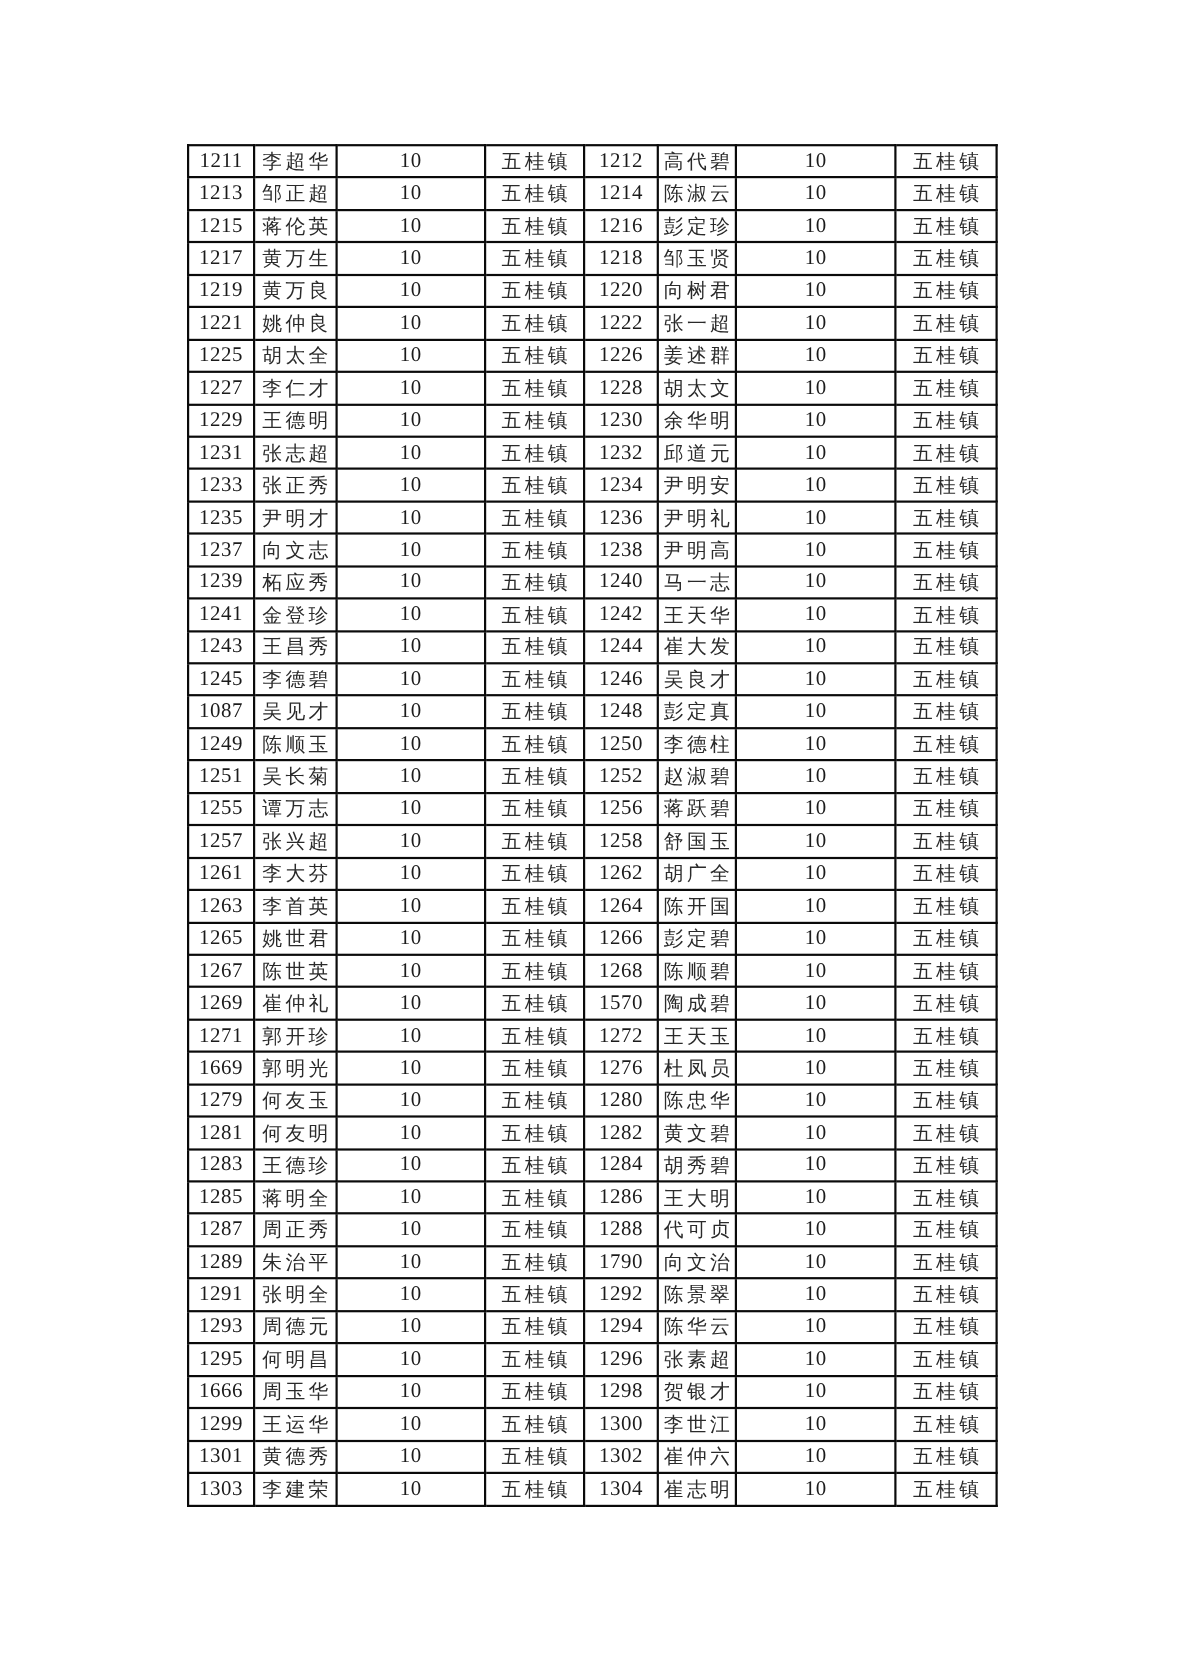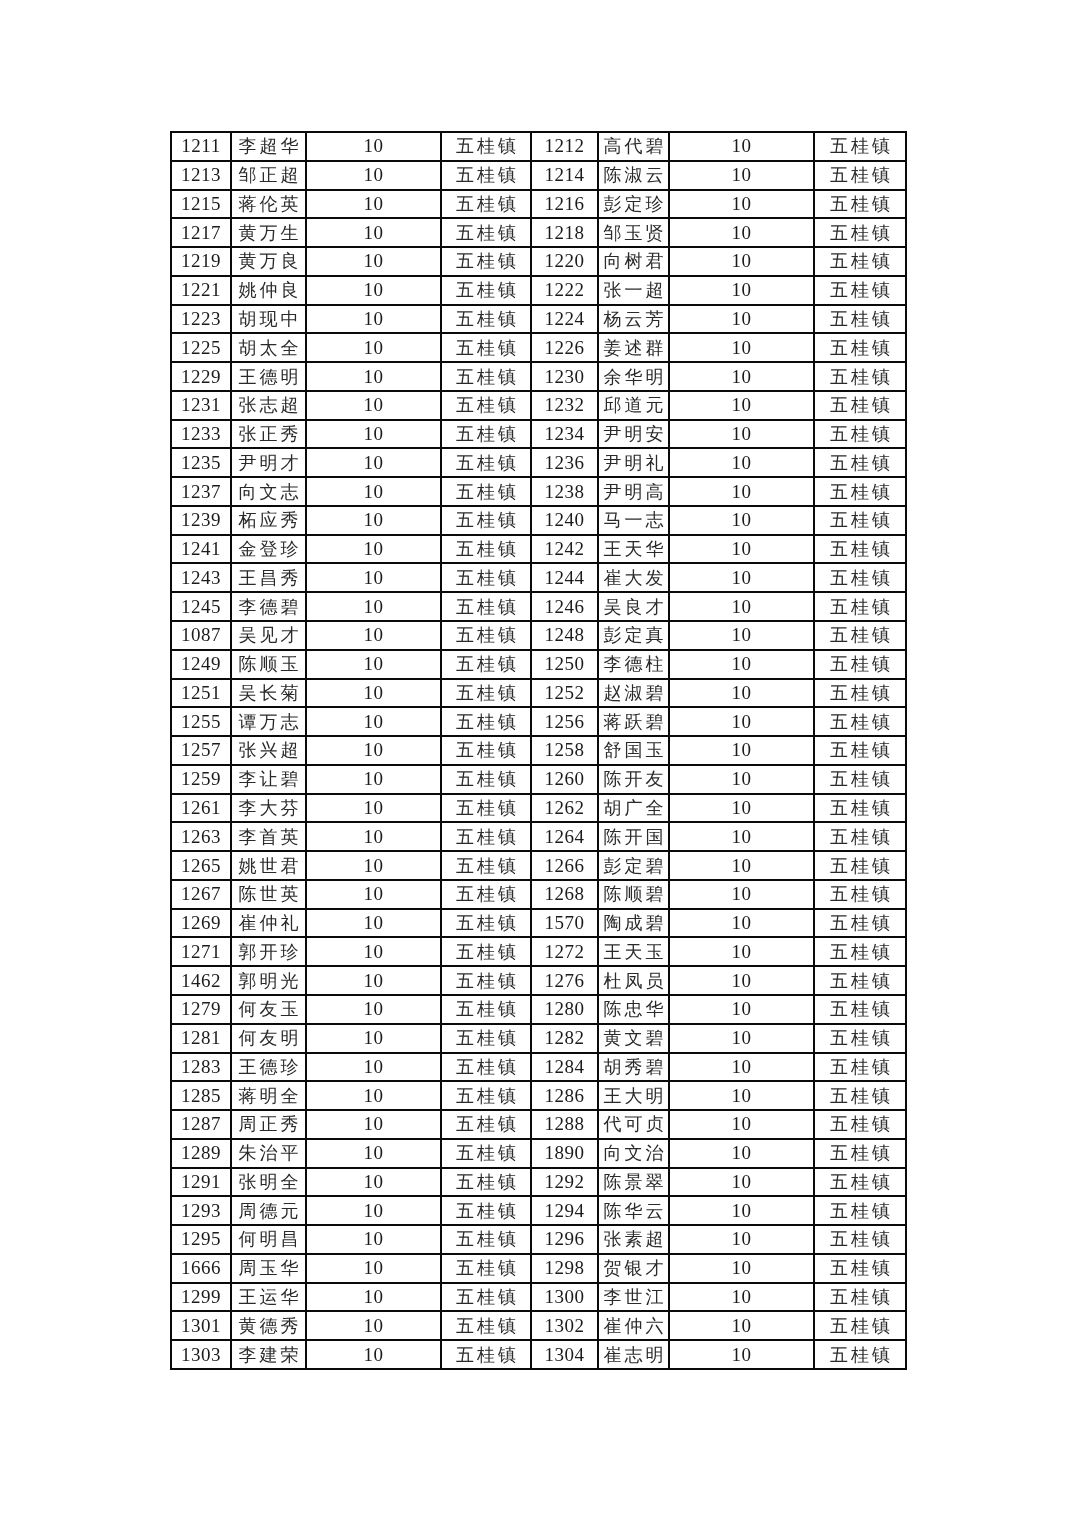--- a/index.html
+++ b/index.html
@@ -127,40 +127,40 @@
           <td class="num">1221</td>
           <td class="cjk">姚仲良</td>
           <td class="num">10</td>
           <td class="cjk">五桂镇</td>
           <td class="num">1222</td>
           <td class="cjk">张一超</td>
           <td class="num">10</td>
           <td class="cjk">五桂镇</td>
         </tr>
         <tr>
-          <td class="num">1223</td>
-          <td class="cjk">胡现中</td>
-          <td class="num">10</td>
-          <td class="cjk">五桂镇</td>
-          <td class="num">1224</td>
-          <td class="cjk">杨云芳</td>
-          <td class="num">10</td>
-          <td class="cjk">五桂镇</td>
-        </tr>
-        <tr>
           <td class="num">1225</td>
           <td class="cjk">胡太全</td>
           <td class="num">10</td>
           <td class="cjk">五桂镇</td>
           <td class="num">1226</td>
           <td class="cjk">姜述群</td>
           <td class="num">10</td>
           <td class="cjk">五桂镇</td>
         </tr>
         <tr>
+          <td class="num">1227</td>
+          <td class="cjk">李仁才</td>
+          <td class="num">10</td>
+          <td class="cjk">五桂镇</td>
+          <td class="num">1228</td>
+          <td class="cjk">胡太文</td>
+          <td class="num">10</td>
+          <td class="cjk">五桂镇</td>
+        </tr>
+        <tr>
           <td class="num">1229</td>
           <td class="cjk">王德明</td>
           <td class="num">10</td>
           <td class="cjk">五桂镇</td>
           <td class="num">1230</td>
           <td class="cjk">余华明</td>
           <td class="num">10</td>
           <td class="cjk">五桂镇</td>
         </tr>
         <tr>
@@ -287,30 +287,20 @@
           <td class="num">1257</td>
           <td class="cjk">张兴超</td>
           <td class="num">10</td>
           <td class="cjk">五桂镇</td>
           <td class="num">1258</td>
           <td class="cjk">舒国玉</td>
           <td class="num">10</td>
           <td class="cjk">五桂镇</td>
         </tr>
         <tr>
-          <td class="num">1259</td>
-          <td class="cjk">李让碧</td>
-          <td class="num">10</td>
-          <td class="cjk">五桂镇</td>
-          <td class="num">1260</td>
-          <td class="cjk">陈开友</td>
-          <td class="num">10</td>
-          <td class="cjk">五桂镇</td>
-        </tr>
-        <tr>
           <td class="num">1261</td>
           <td class="cjk">李大芬</td>
           <td class="num">10</td>
           <td class="cjk">五桂镇</td>
           <td class="num">1262</td>
           <td class="cjk">胡广全</td>
           <td class="num">10</td>
           <td class="cjk">五桂镇</td>
         </tr>
         <tr>
@@ -357,21 +347,21 @@
           <td class="num">1271</td>
           <td class="cjk">郭开珍</td>
           <td class="num">10</td>
           <td class="cjk">五桂镇</td>
           <td class="num">1272</td>
           <td class="cjk">王天玉</td>
           <td class="num">10</td>
           <td class="cjk">五桂镇</td>
         </tr>
         <tr>
-          <td class="num">1462</td>
+          <td class="num">1669</td>
           <td class="cjk">郭明光</td>
           <td class="num">10</td>
           <td class="cjk">五桂镇</td>
           <td class="num">1276</td>
           <td class="cjk">杜凤员</td>
           <td class="num">10</td>
           <td class="cjk">五桂镇</td>
         </tr>
         <tr>
           <td class="num">1279</td>
@@ -421,21 +411,21 @@
           <td class="num">1288</td>
           <td class="cjk">代可贞</td>
           <td class="num">10</td>
           <td class="cjk">五桂镇</td>
         </tr>
         <tr>
           <td class="num">1289</td>
           <td class="cjk">朱治平</td>
           <td class="num">10</td>
           <td class="cjk">五桂镇</td>
-          <td class="num">1890</td>
+          <td class="num">1790</td>
           <td class="cjk">向文治</td>
           <td class="num">10</td>
           <td class="cjk">五桂镇</td>
         </tr>
         <tr>
           <td class="num">1291</td>
           <td class="cjk">张明全</td>
           <td class="num">10</td>
           <td class="cjk">五桂镇</td>
           <td class="num">1292</td>

